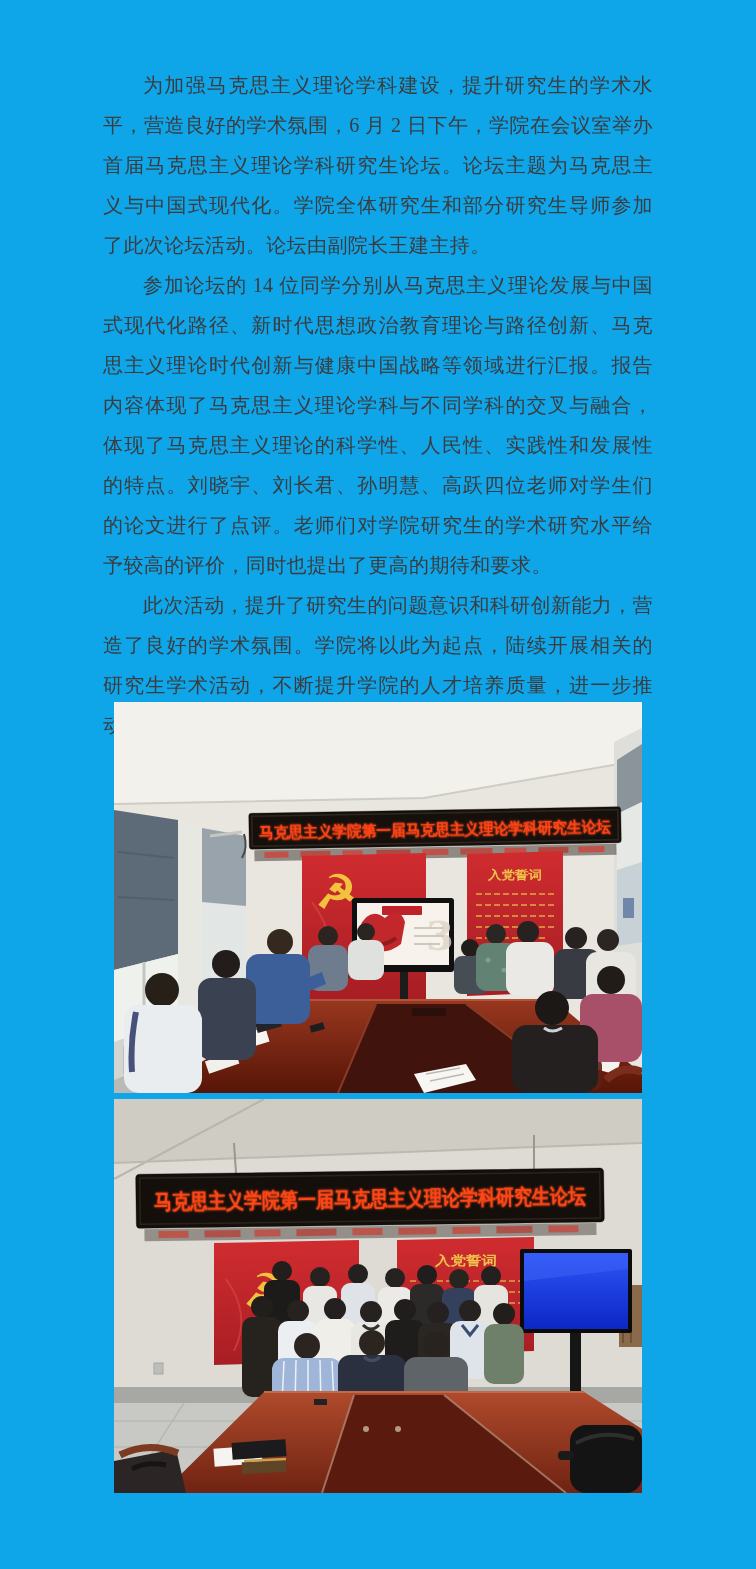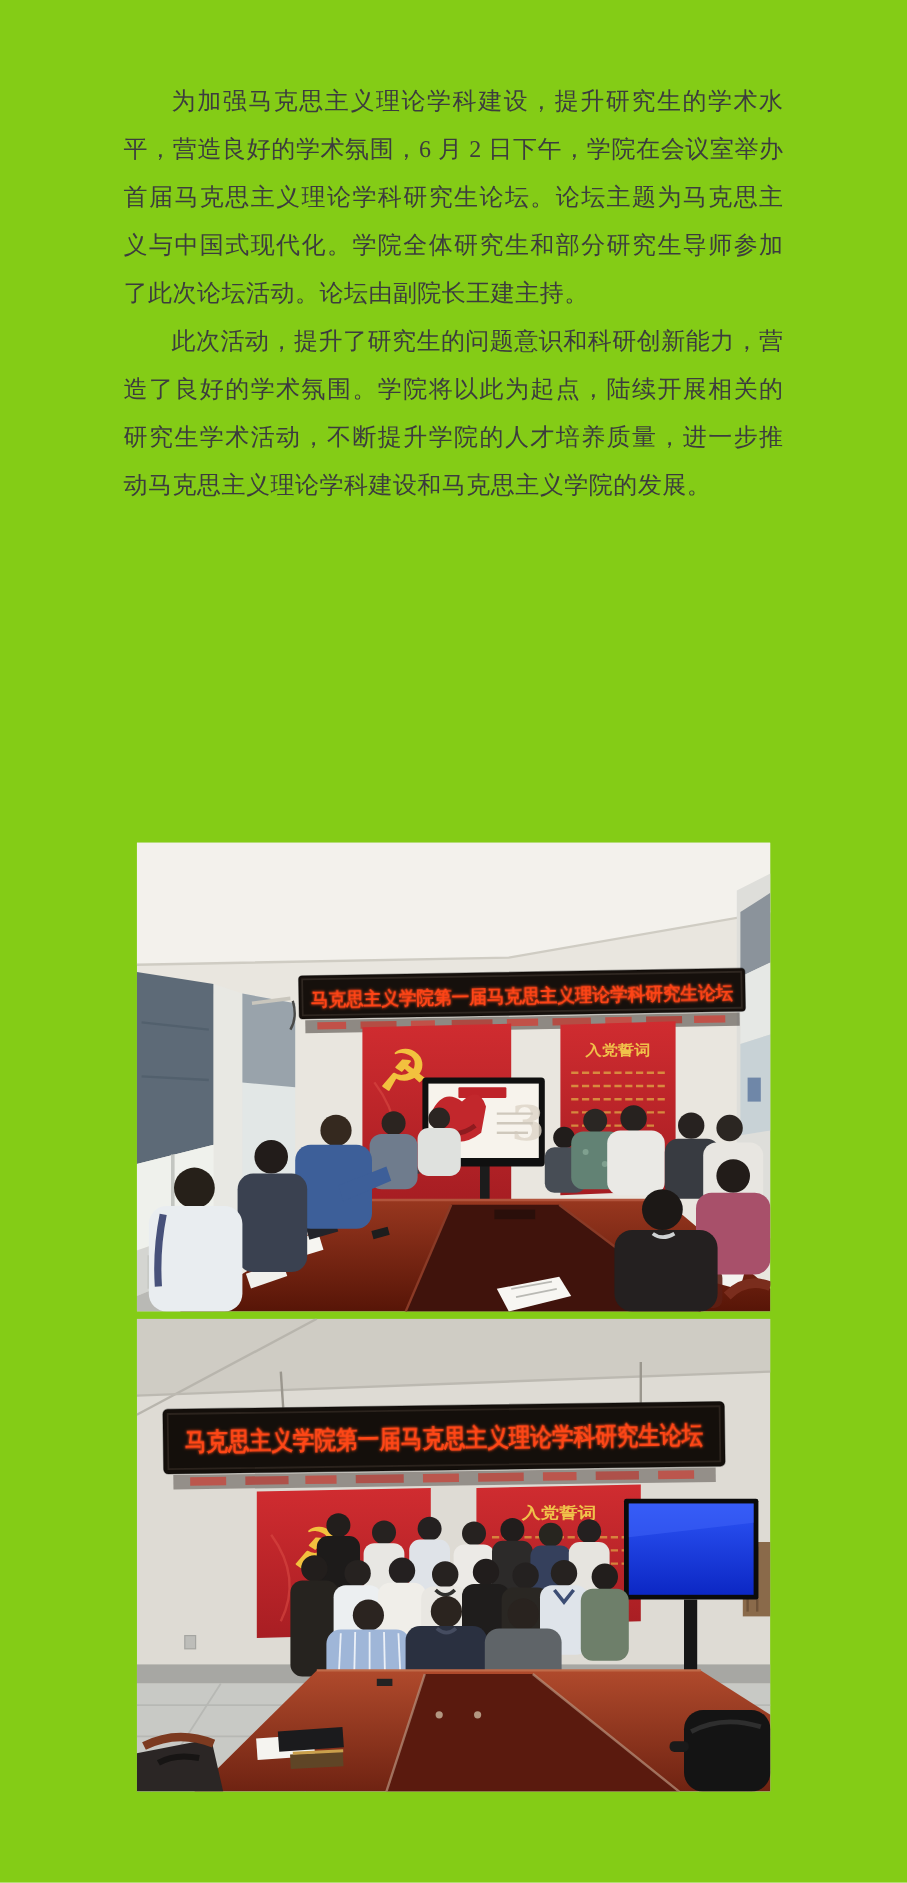--- a/index.html
+++ b/index.html
@@ -1,17 +1,17 @@
 <!DOCTYPE html>
 <html><head>
 <meta charset="utf-8">
 <style>
   html,body { margin:0; padding:0; background:#ffffff; }
   .page {
-    position:relative; width:756px; height:1569px; background:#84cc16;
+    position:relative; width:756px; height:1569px; background:#0ea5e9;
     overflow:hidden; font-family:"Liberation Serif","DejaVu Serif",serif;
   }
   .article { position:absolute; left:103px; top:65px; width:550px; }
   .article p {
     margin:0; font-size:20px; line-height:40px; color:#3c3c3e;
     text-align:justify; text-indent:2em; letter-spacing:0.4px;
     font-family:"Liberation Serif","DejaVu Serif",serif;
   }
   .figures { position:absolute; left:114px; top:702px; width:528px; }
   .figures figure { margin:0 0 6px 0; padding:0; width:528px; }
@@ -19,20 +19,21 @@
   .led-text { font-family:"DejaVu Sans","Liberation Sans",sans-serif; font-weight:bold; }
   .gold-text { font-family:"DejaVu Serif","Liberation Serif",serif; font-weight:bold; }
 </style>
 </head>
 <body>
 
 <div class="page">
 
   <div class="article">
     <p>为加强马克思主义理论学科建设，提升研究生的学术水平，营造良好的学术氛围，6 月 2 日下午，学院在会议室举办首届马克思主义理论学科研究生论坛。论坛主题为马克思主义与中国式现代化。学院全体研究生和部分研究生导师参加了此次论坛活动。论坛由副院长王建主持。</p>
+    <p>参加论坛的 14 位同学分别从马克思主义理论发展与中国式现代化路径、新时代思想政治教育理论与路径创新、马克思主义理论时代创新与健康中国战略等领域进行汇报。报告内容体现了马克思主义理论学科与不同学科的交叉与融合，体现了马克思主义理论的科学性、人民性、实践性和发展性的特点。刘晓宇、刘长君、孙明慧、高跃四位老师对学生们的论文进行了点评。老师们对学院研究生的学术研究水平给予较高的评价，同时也提出了更高的期待和要求。</p>
     <p>此次活动，提升了研究生的问题意识和科研创新能力，营造了良好的学术氛围。学院将以此为起点，陆续开展相关的研究生学术活动，不断提升学院的人才培养质量，进一步推动马克思主义理论学科建设和马克思主义学院的发展。</p>
   </div>
 
   <div class="figures">
 
     <figure>
       <svg width="528" height="391" viewBox="0 0 528 391">
         <defs>
           <linearGradient id="redGrad1" x1="0" y1="0" x2="0" y2="1">
             <stop offset="0" stop-color="#d02c30"></stop>

